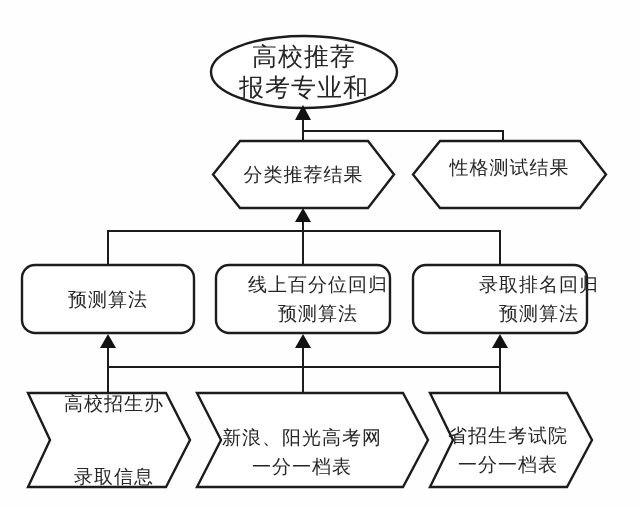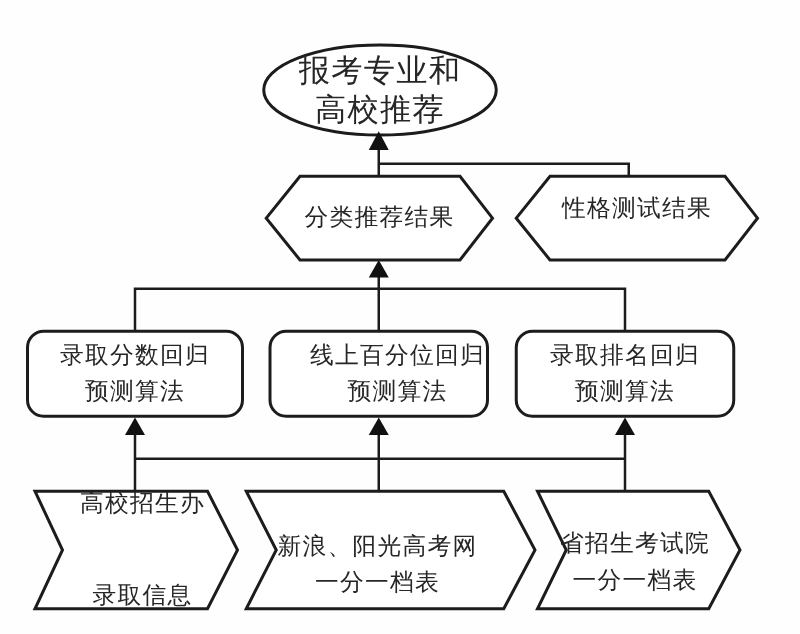--- a/index.html
+++ b/index.html
@@ -59,43 +59,42 @@
     <path class="conn" d="M303,393 L303,348"></path>
     <polygon class="arrowhead" points="303,334 295,348 311,348"></polygon>
 
     <path class="conn" d="M500,393 L500,348"></path>
     <polygon class="arrowhead" points="500,334 492,348 508,348"></polygon>
 
     <path class="conn" d="M108,367 L500,367"></path>
   </svg>
 
   <div class="label big" style="left:211px;top:38px;width:186px;height:68px;">
+    <span>高校推荐</span>
     <span>报考专业和</span>
-    <span>高校推荐</span>
   </div>
 
   <div class="label" style="left:213px;top:141px;width:181px;height:67px;">
     <span>分类推荐结果</span>
   </div>
 
   <div class="label" style="left:413px;top:141px;width:193px;height:53px;">
     <span>性格测试结果</span>
   </div>
 
   <div class="label" style="left:22px;top:265px;width:172px;height:68px;">
-    <span>录取分数回归</span>
     <span>预测算法</span>
   </div>
 
   <div class="label" style="left:216px;top:265px;width:174px;height:68px;margin-left:15px;">
     <span>线上百分位回归</span>
     <span>预测算法</span>
   </div>
 
-  <div class="label" style="left:413px;top:265px;width:174px;height:68px;">
+  <div class="label" style="left:413px;top:265px;width:174px;height:68px;padding-left:39px;">
     <span>录取排名回归</span>
     <span>预测算法</span>
   </div>
 
   <div class="label" style="left:44px;top:393px;width:140px;height:94px;gap:44px;">
     <span>高校招生办</span>
     <span>录取信息</span>
   </div>
 
   <div class="label" style="left:199px;top:393px;width:206px;height:117px;">

